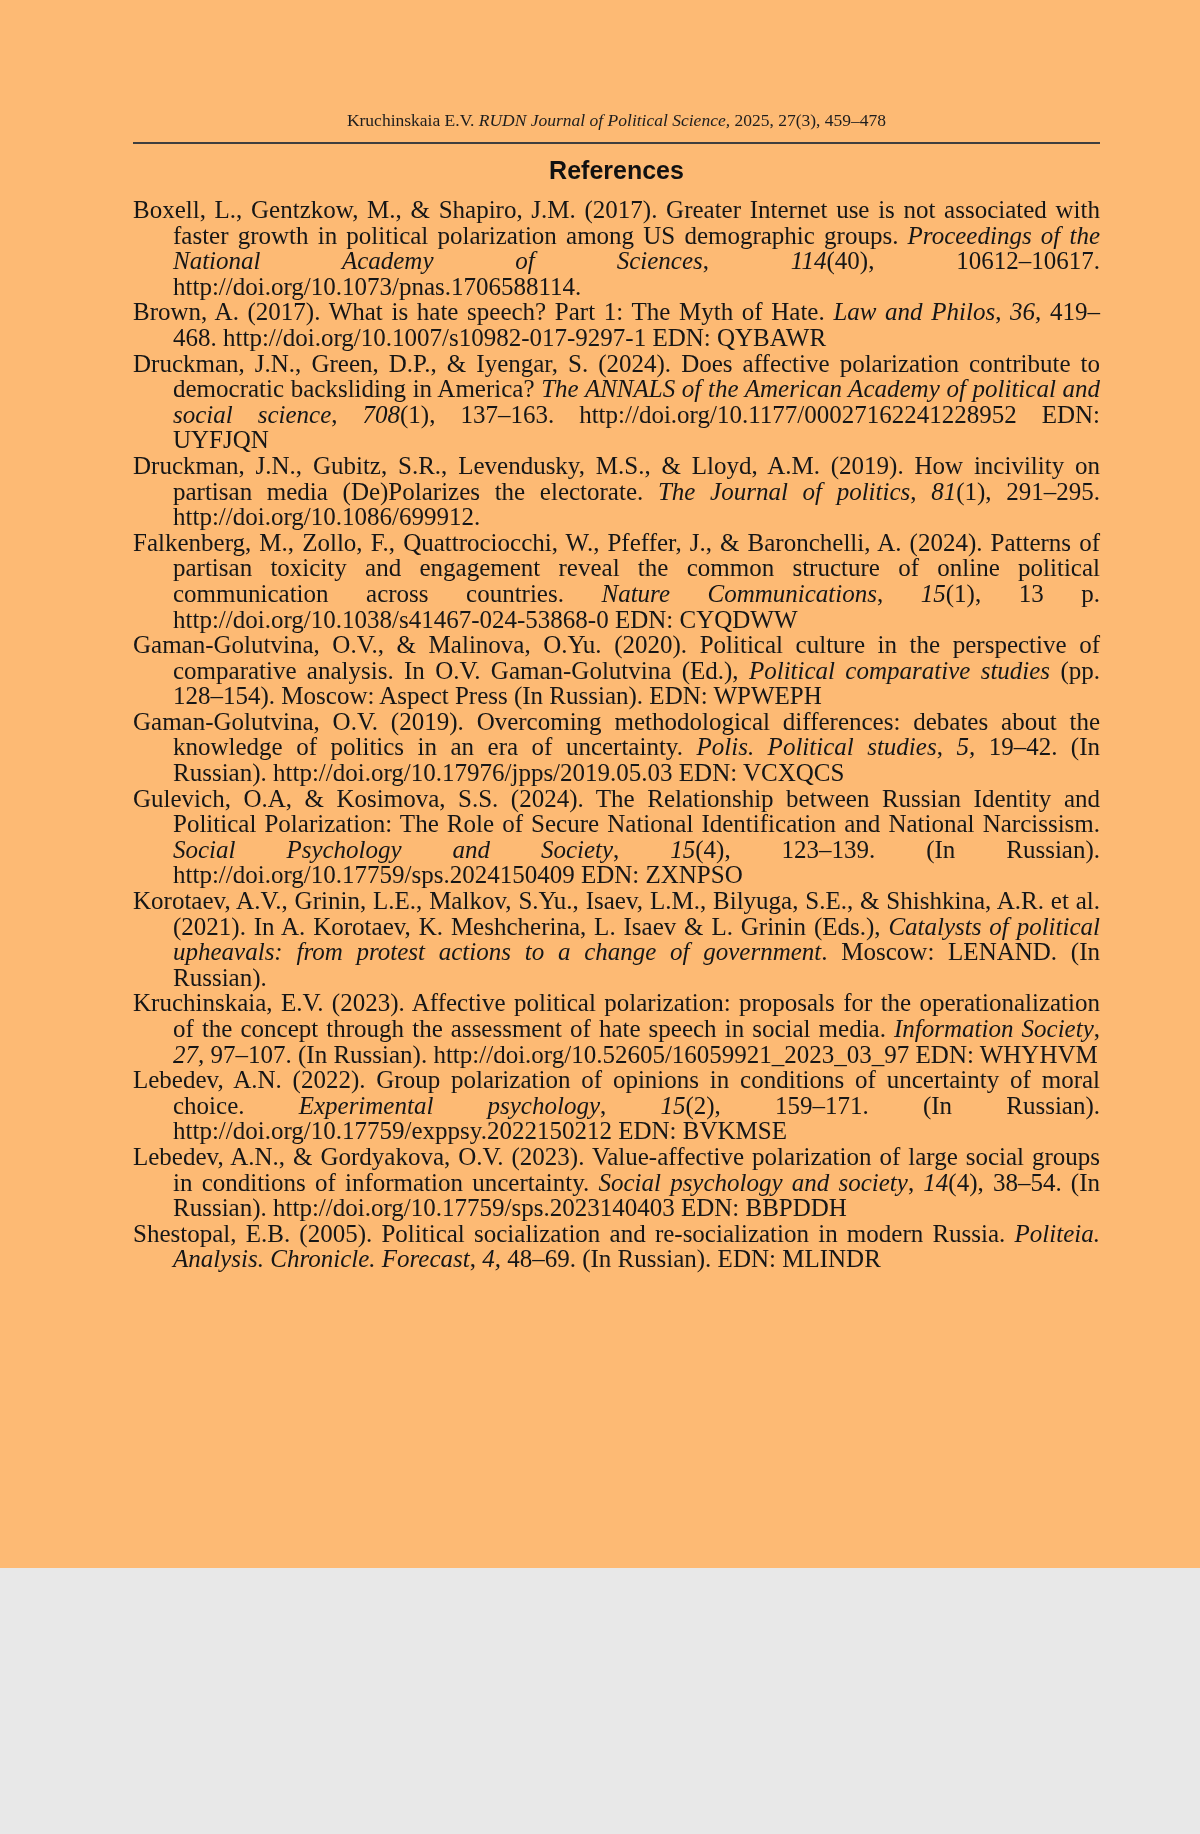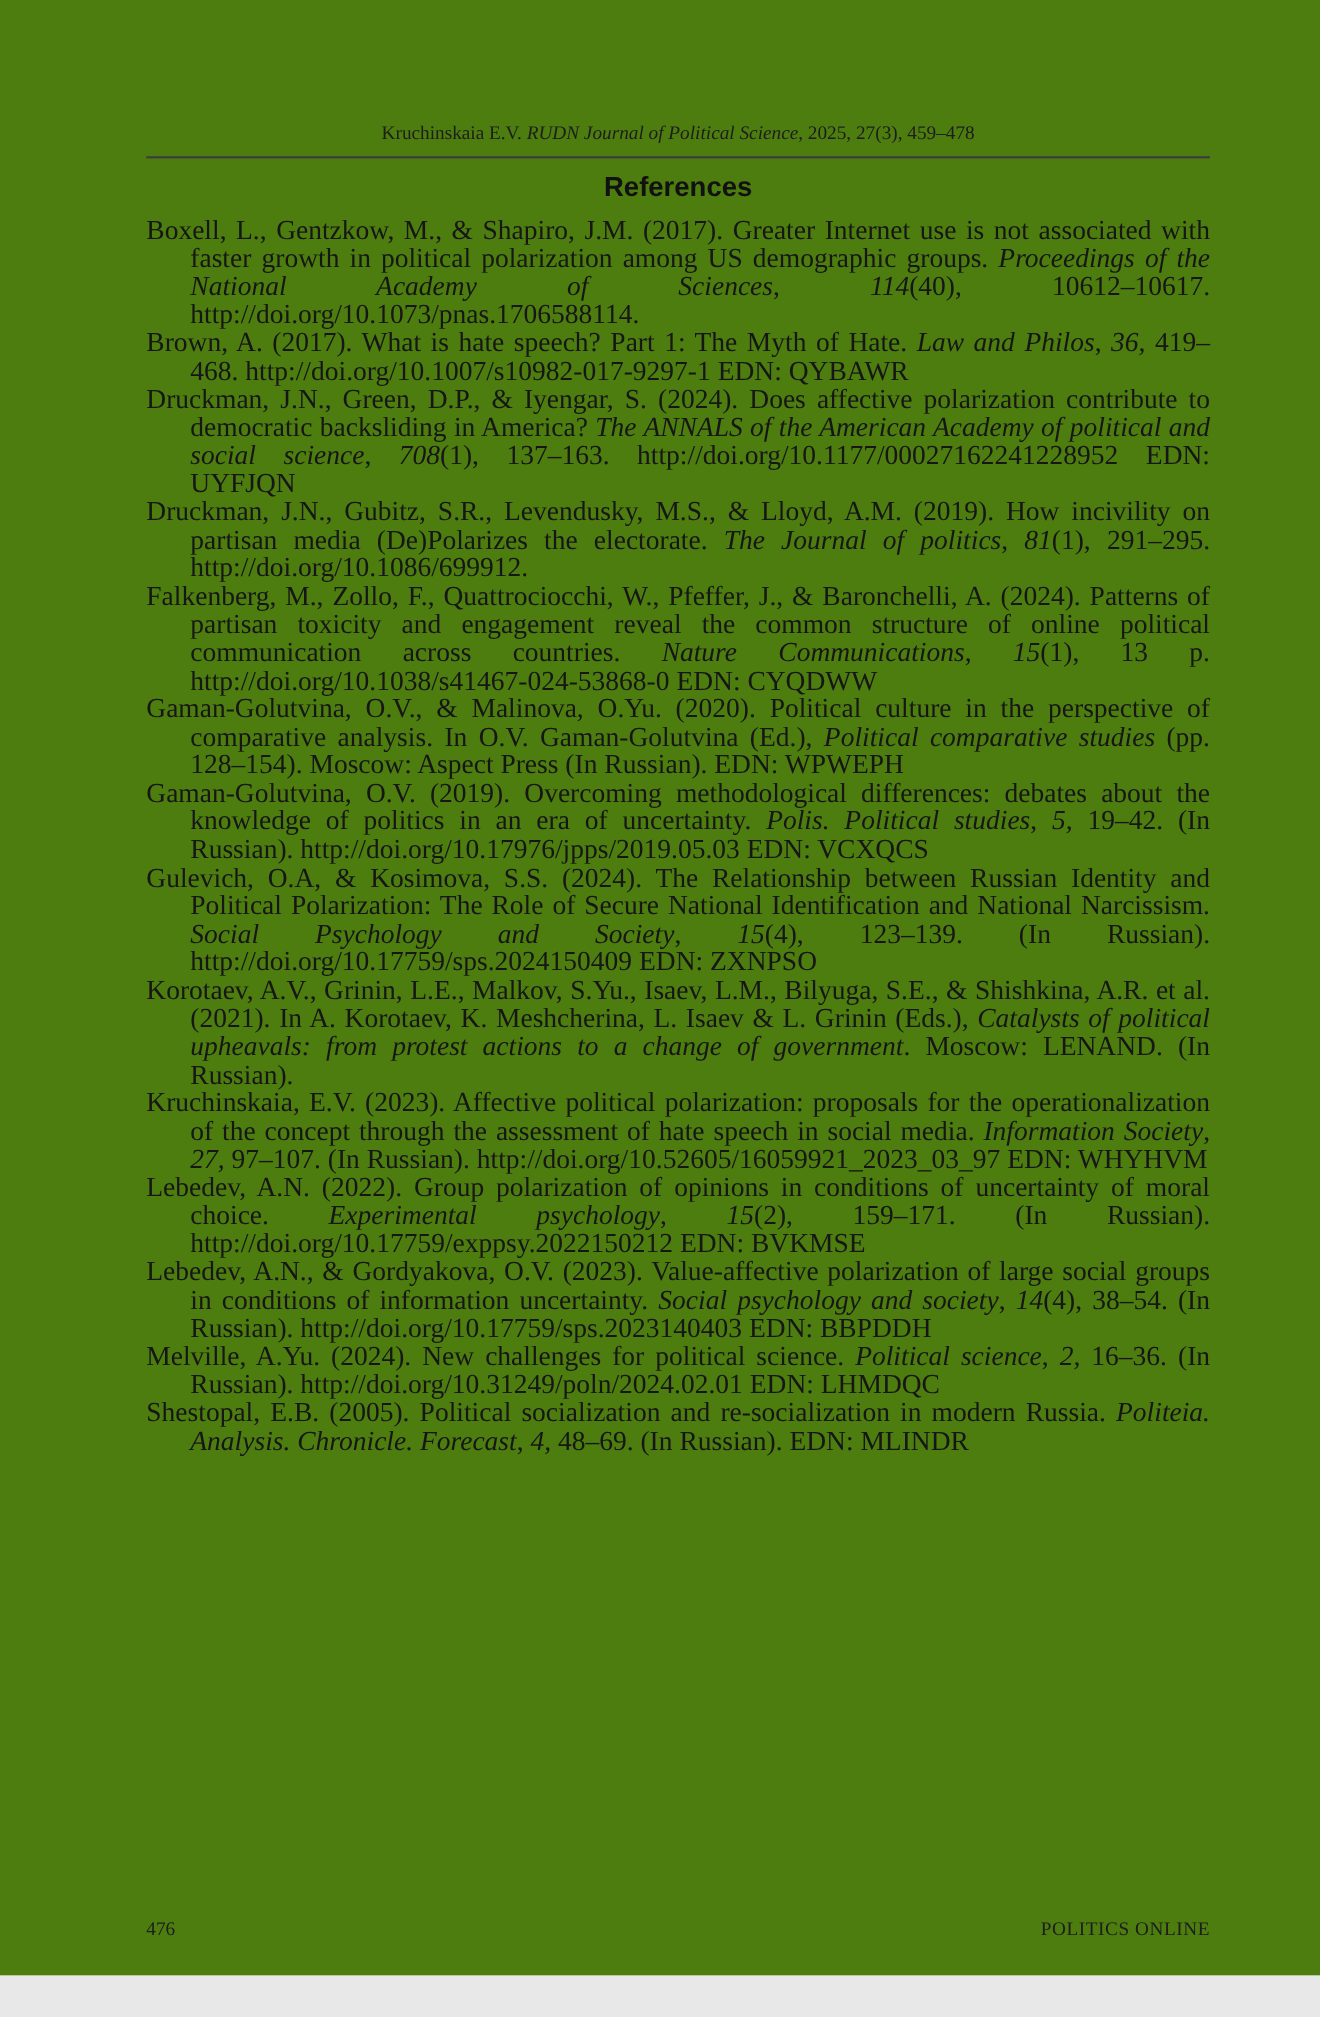--- a/index.html
+++ b/index.html
@@ -1,20 +1,20 @@
 <!DOCTYPE html>
 <html><head>
 <meta charset="utf-8">
 <style>
   html,body { margin:0; padding:0; background:#e8e8e8; }
   .page {
     position:relative;
-    width:1200px; height:1796px;
+    width:1200px; height:1568px;
     margin:0 auto;
-    background:#4d7c0f;
+    background:#fdba74;
     color:#1b1b1b;
     font-family:"Liberation Serif", serif;
     overflow:hidden;
   }
   .running-head {
     position:absolute;
     top:110px; left:133px; width:967px;
     text-align:center;
     font-size:17.5px;
     color:#1d1d1d;
@@ -76,21 +76,20 @@
       <p class="ref"><span>Druckman, J.N., Green, D.P., &amp; Iyengar, S. (2024). Does affective polarization contribute to democratic backsliding in America? </span><i>The ANNALS of the American Academy of political and social science</i><span>, </span><i>708</i><span>(1), 137–163. http://doi.org/10.1177/00027162241228952 EDN: UYFJQN</span></p>
       <p class="ref"><span>Druckman, J.N., Gubitz, S.R., Levendusky, M.S., &amp; Lloyd, A.M. (2019). How incivility on partisan media (De)Polarizes the electorate. </span><i>The Journal of politics</i><span>, </span><i>81</i><span>(1), 291–295. http://doi.org/10.1086/699912.</span></p>
       <p class="ref"><span>Falkenberg, M., Zollo, F., Quattrociocchi, W., Pfeffer, J., &amp; Baronchelli, A. (2024). Patterns of partisan toxicity and engagement reveal the common structure of online political communication across countries. </span><i>Nature Communications</i><span>, </span><i>15</i><span>(1), 13 p. http://doi.org/10.1038/s41467-024-53868-0 EDN: CYQDWW</span></p>
       <p class="ref"><span>Gaman-Golutvina, O.V., &amp; Malinova, O.Yu. (2020). Political culture in the perspective of comparative analysis. In O.V. Gaman-Golutvina (Ed.), </span><i>Political comparative studies</i><span> (pp. 128–154). Moscow: Aspect Press (In Russian). EDN: WPWEPH</span></p>
       <p class="ref"><span>Gaman-Golutvina, O.V. (2019). Overcoming methodological differences: debates about the knowledge of politics in an era of uncertainty. </span><i>Polis. Political studies</i><span>, </span><i>5,</i><span> 19–42. (In Russian). http://doi.org/10.17976/jpps/2019.05.03 EDN: VCXQCS</span></p>
       <p class="ref"><span>Gulevich, O.A, &amp; Kosimova, S.S. (2024). The Relationship between Russian Identity and Political Polarization: The Role of Secure National Identification and National Narcissism. </span><i>Social Psychology and Society</i><span>, </span><i>15</i><span>(4), 123–139. (In Russian). http://doi.org/10.17759/sps.2024150409 EDN: ZXNPSO</span></p>
       <p class="ref"><span>Korotaev, A.V., Grinin, L.E., Malkov, S.Yu., Isaev, L.M., Bilyuga, S.E., &amp; Shishkina, A.R. et al. (2021). In A. Korotaev, K. Meshcherina, L. Isaev &amp; L. Grinin (Eds.), </span><i>Catalysts of political upheavals: from protest actions to a change of government</i><span>. Moscow: LENAND. (In Russian).</span></p>
       <p class="ref"><span>Kruchinskaia, E.V. (2023). Affective political polarization: proposals for the operationalization of the concept through the assessment of hate speech in social media. </span><i>Information Society</i><span>, </span><i>27,</i><span> 97–107. (In Russian). http://doi.org/10.52605/16059921_2023_03_97 EDN: WHYHVM</span></p>
       <p class="ref"><span>Lebedev, A.N. (2022). Group polarization of opinions in conditions of uncertainty of moral choice. </span><i>Experimental psychology</i><span>, </span><i>15</i><span>(2), 159–171. (In Russian). http://doi.org/10.17759/exppsy.2022150212 EDN: BVKMSE</span></p>
       <p class="ref"><span>Lebedev, A.N., &amp; Gordyakova, O.V. (2023). Value-affective polarization of large social groups in conditions of information uncertainty. </span><i>Social psychology and society</i><span>, </span><i>14</i><span>(4), 38–54. (In Russian). http://doi.org/10.17759/sps.2023140403 EDN: BBPDDH</span></p>
-      <p class="ref"><span>Melville, A.Yu. (2024). New challenges for political science. </span><i>Political science</i><span>, </span><i>2,</i><span> 16–36. (In Russian). http://doi.org/10.31249/poln/2024.02.01 EDN: LHMDQC</span></p>
       <p class="ref"><span>Shestopal, E.B. (2005). Political socialization and re-socialization in modern Russia. </span><i>Politeia. Analysis. Chronicle. Forecast</i><span>, </span><i>4,</i><span> 48–69. (In Russian). EDN: MLINDR</span></p>
     </div>
 
   <div class="footer">
     <span class="folio">476</span>
     <span class="section">POLITICS ONLINE</span>
   </div>
 
 </div>
 

